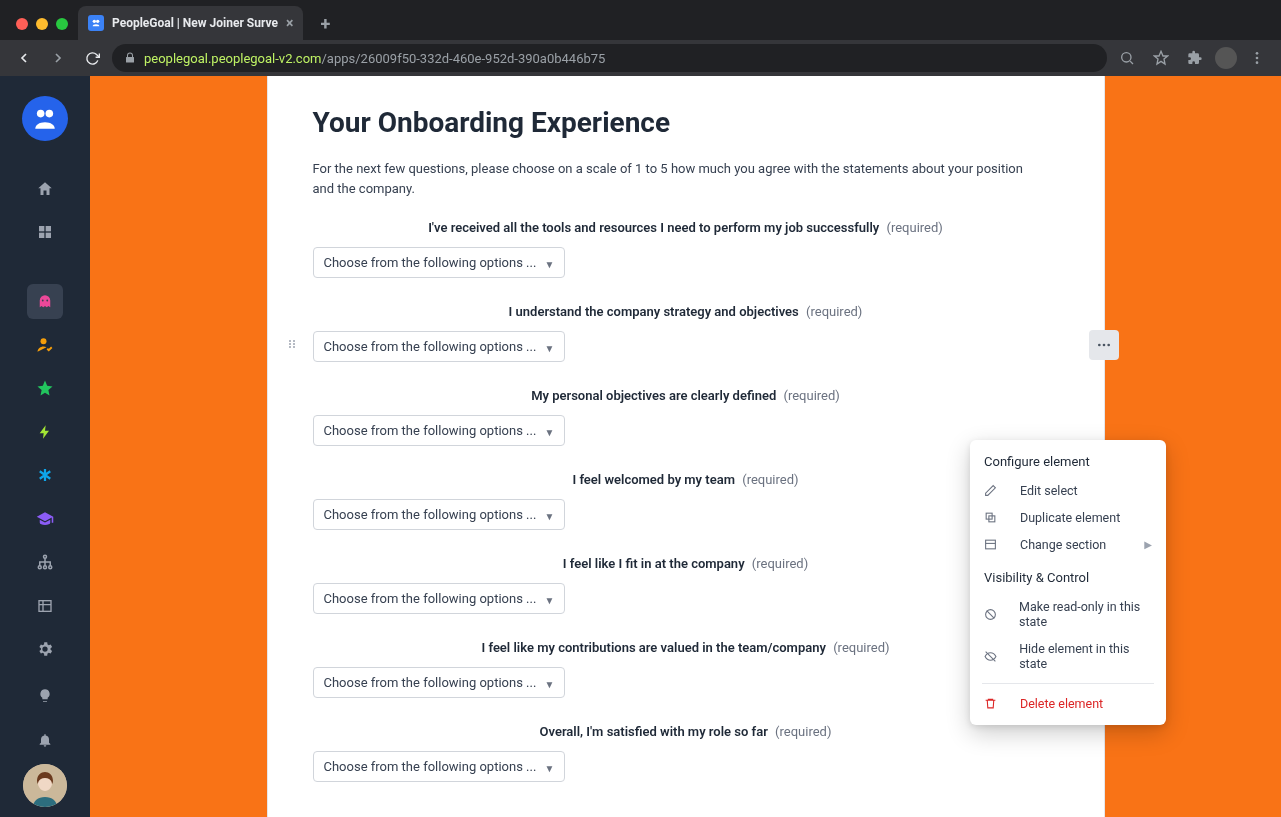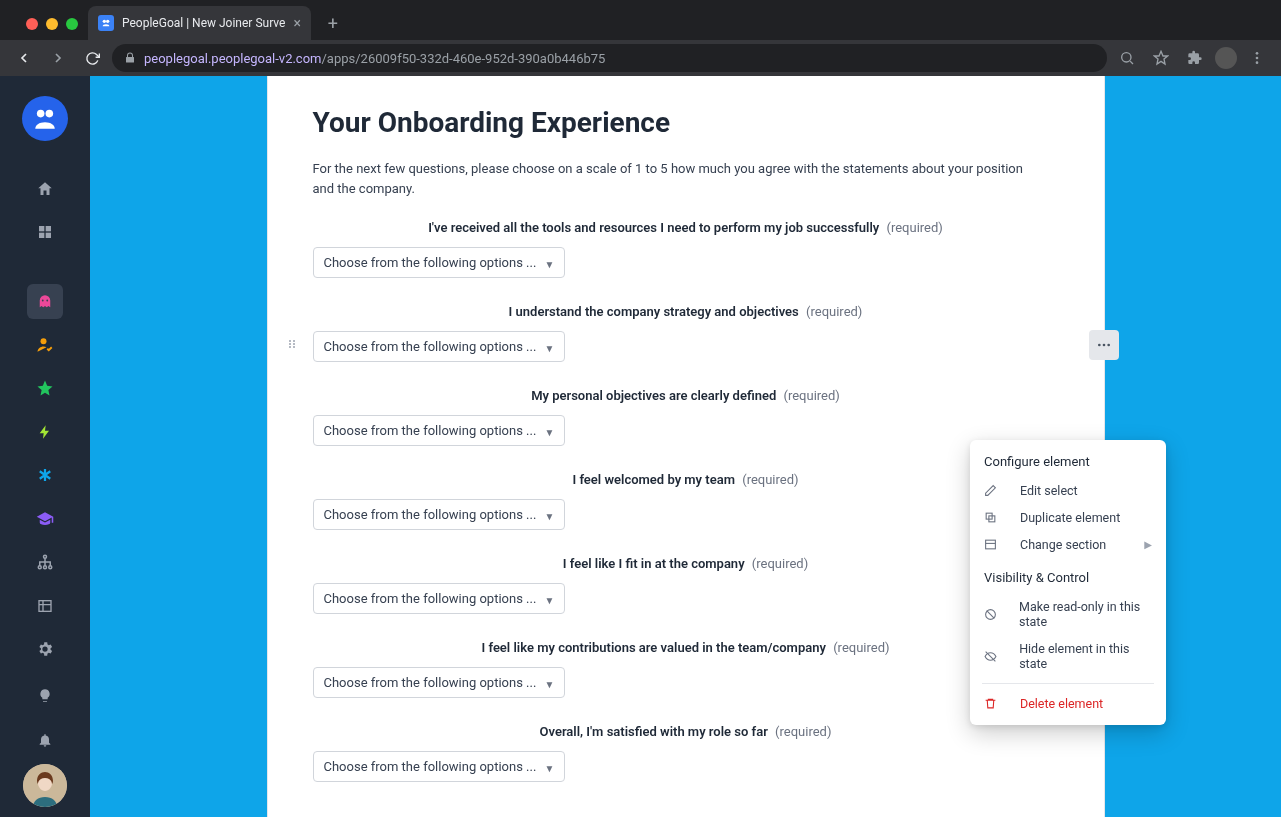--- a/index.html
+++ b/index.html
@@ -16,21 +16,22 @@
   .browser-chrome {
     background: #202124;
     height: 76px;
     display: flex;
     flex-direction: column;
   }
   .tab-strip {
     height: 40px;
     display: flex;
     align-items: flex-end;
-    padding-left: 20px;
+    padding-left: 10px;
+    font-weight: bold;
   }
   .traffic-lights {
     display: flex;
     gap: 8px;
     align-items: center;
     padding: 0 10px 10px 6px;
   }
   .tl { width: 12px; height: 12px; border-radius: 50%; }
   .tl-red { background: #ff5f57; }
   .tl-yellow { background: #febc2e; }
@@ -69,29 +70,29 @@
   .nav-btn {
     width:28px;height:28px;display:flex;align-items:center;justify-content:center;
     color:#9aa0a6; border-radius:50%; cursor:pointer;
   }
   .nav-btn.enabled { color:#e8eaed; }
   .url-bar {
     flex:1; height:28px; background:#202124; border-radius:14px;
     display:flex; align-items:center; padding:0 12px; color:#9aa0a6; font-size:13px;
     gap:8px;
   }
-  .url-host { color:#c4b5fd; }
+  .url-host { color:#bef264; }
   .toolbar-right { display:flex; gap:6px; align-items:center; }
   .avatar-dot { width:22px; height:22px; border-radius:50%; background:#555; display:flex;align-items:center;justify-content:center;font-size:9px;color:#ccc;}
 
   
   .app-viewport {
     position:absolute;
     top:76px; left:0; right:0; bottom:0;
-    background:#0ea5e9;
+    background:#f97316;
     display:flex;
   }
   .sidebar {
     width:90px;
     background:#1f2937;
     display:flex; flex-direction:column; align-items:center;
     padding-top:20px;
     gap:4px;
   }
   .logo {

